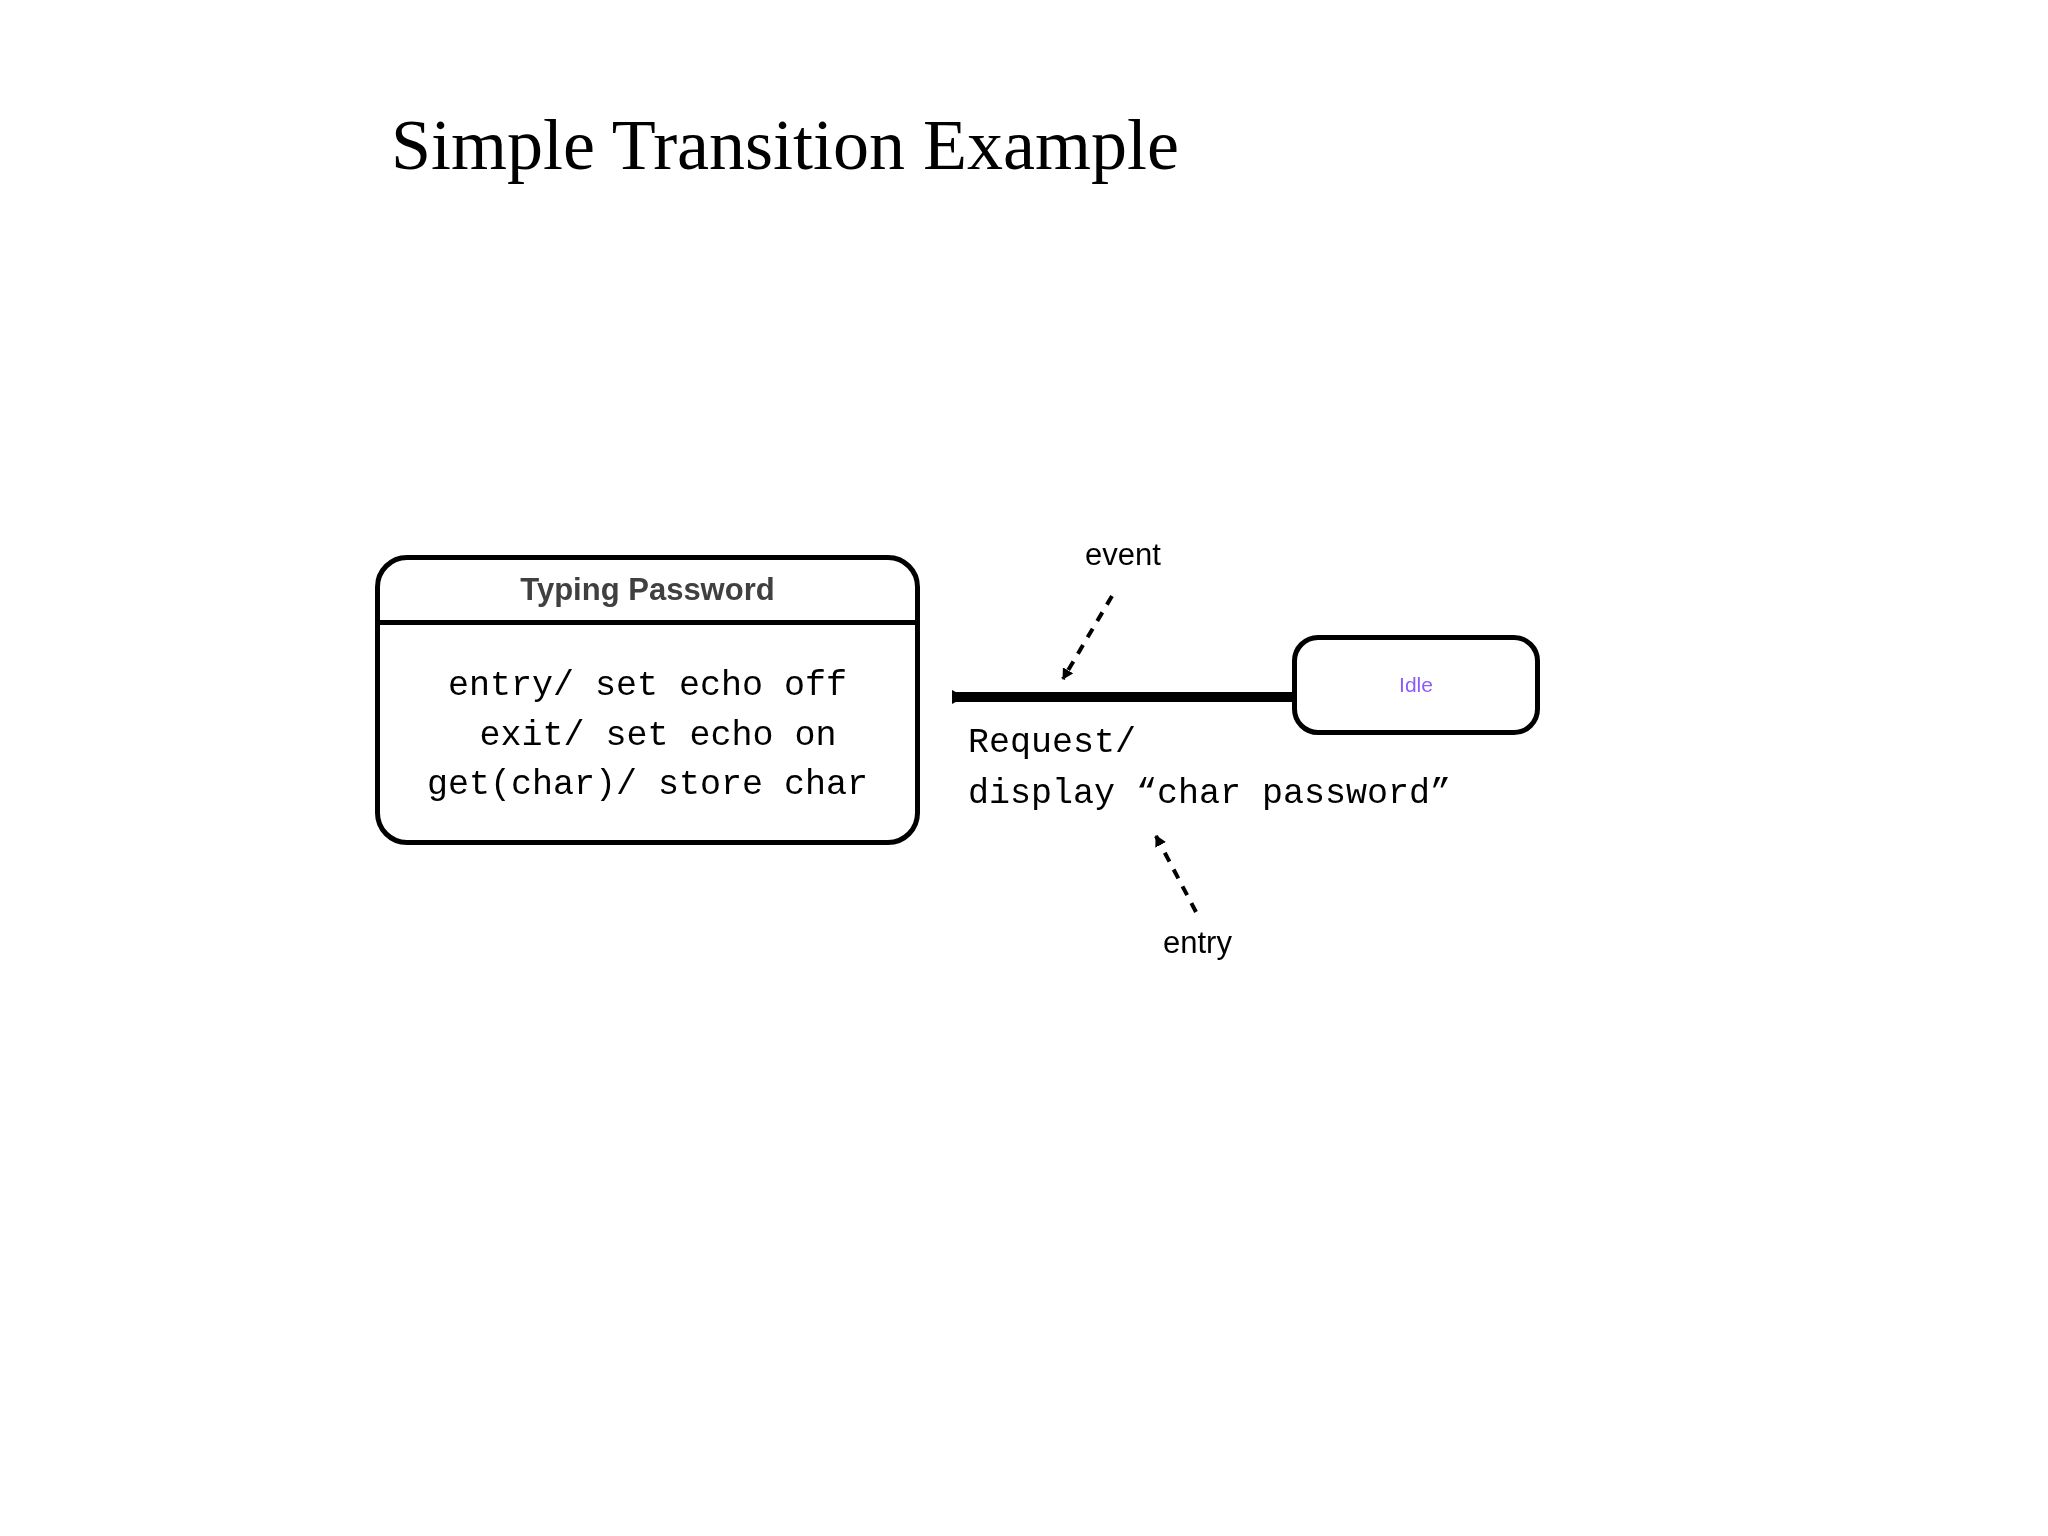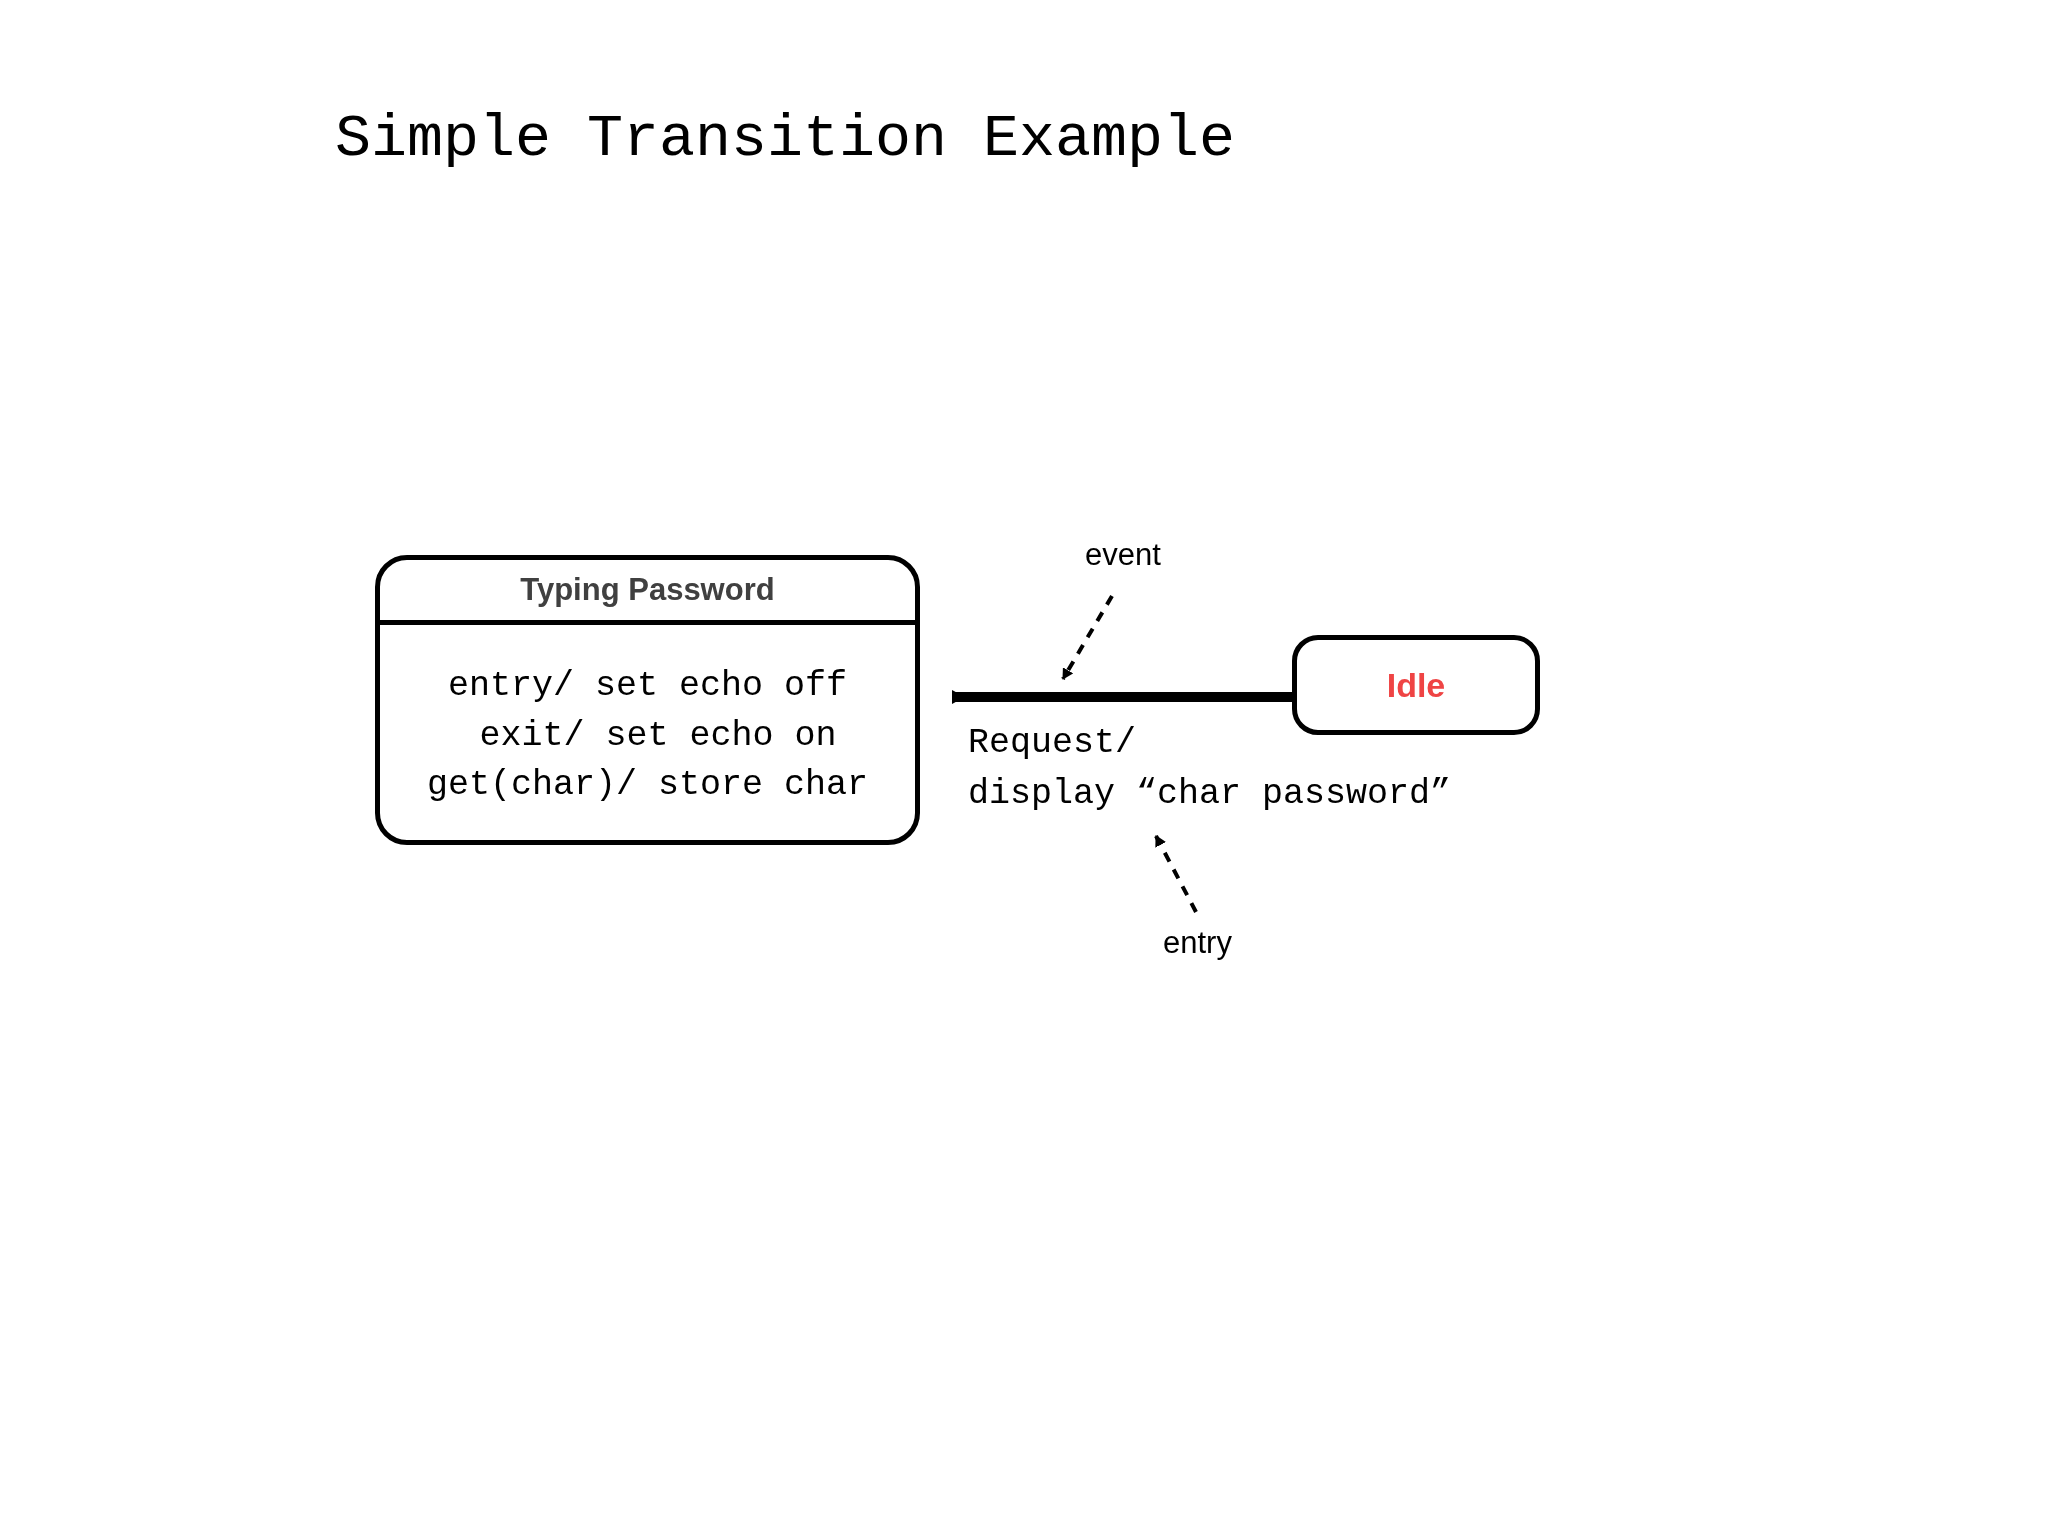--- a/index.html
+++ b/index.html
@@ -25,22 +25,22 @@
     background: #ffffff;
   }
 
   
   #slide-title {
     position: absolute;
     left: 0;
     top: 108px;
     width: 1570px;
     text-align: center;
-    font-family: Liberation Mono, monospace;
-    font-size: 60px;
+    font-family: Liberation Serif, serif;
+    font-size: 72px;
     line-height: 1.05;
     font-weight: 400;
     color: #000000;
     letter-spacing: 0px;
     white-space: nowrap;
   }
 
   
   #diagram {
     position: absolute;
@@ -121,23 +121,23 @@
     box-sizing: border-box;
     border: 5px solid #000000;
     border-radius: 26px;
     background: #ffffff;
     display: flex;
     align-items: center;
     justify-content: center;
   }
   #idle-label {
     font-family: "Liberation Sans", sans-serif;
-    font-weight: bold;
-    font-size: 34px;
-    color: #ef4444;
+    font-weight: normal;
+    font-size: 21px;
+    color: #8b5cf6;
     white-space: nowrap;
   }
 
   
   #transition-label {
     position: absolute;
     left: 968px;
     top: 718px;
     width: 640px;
   }

